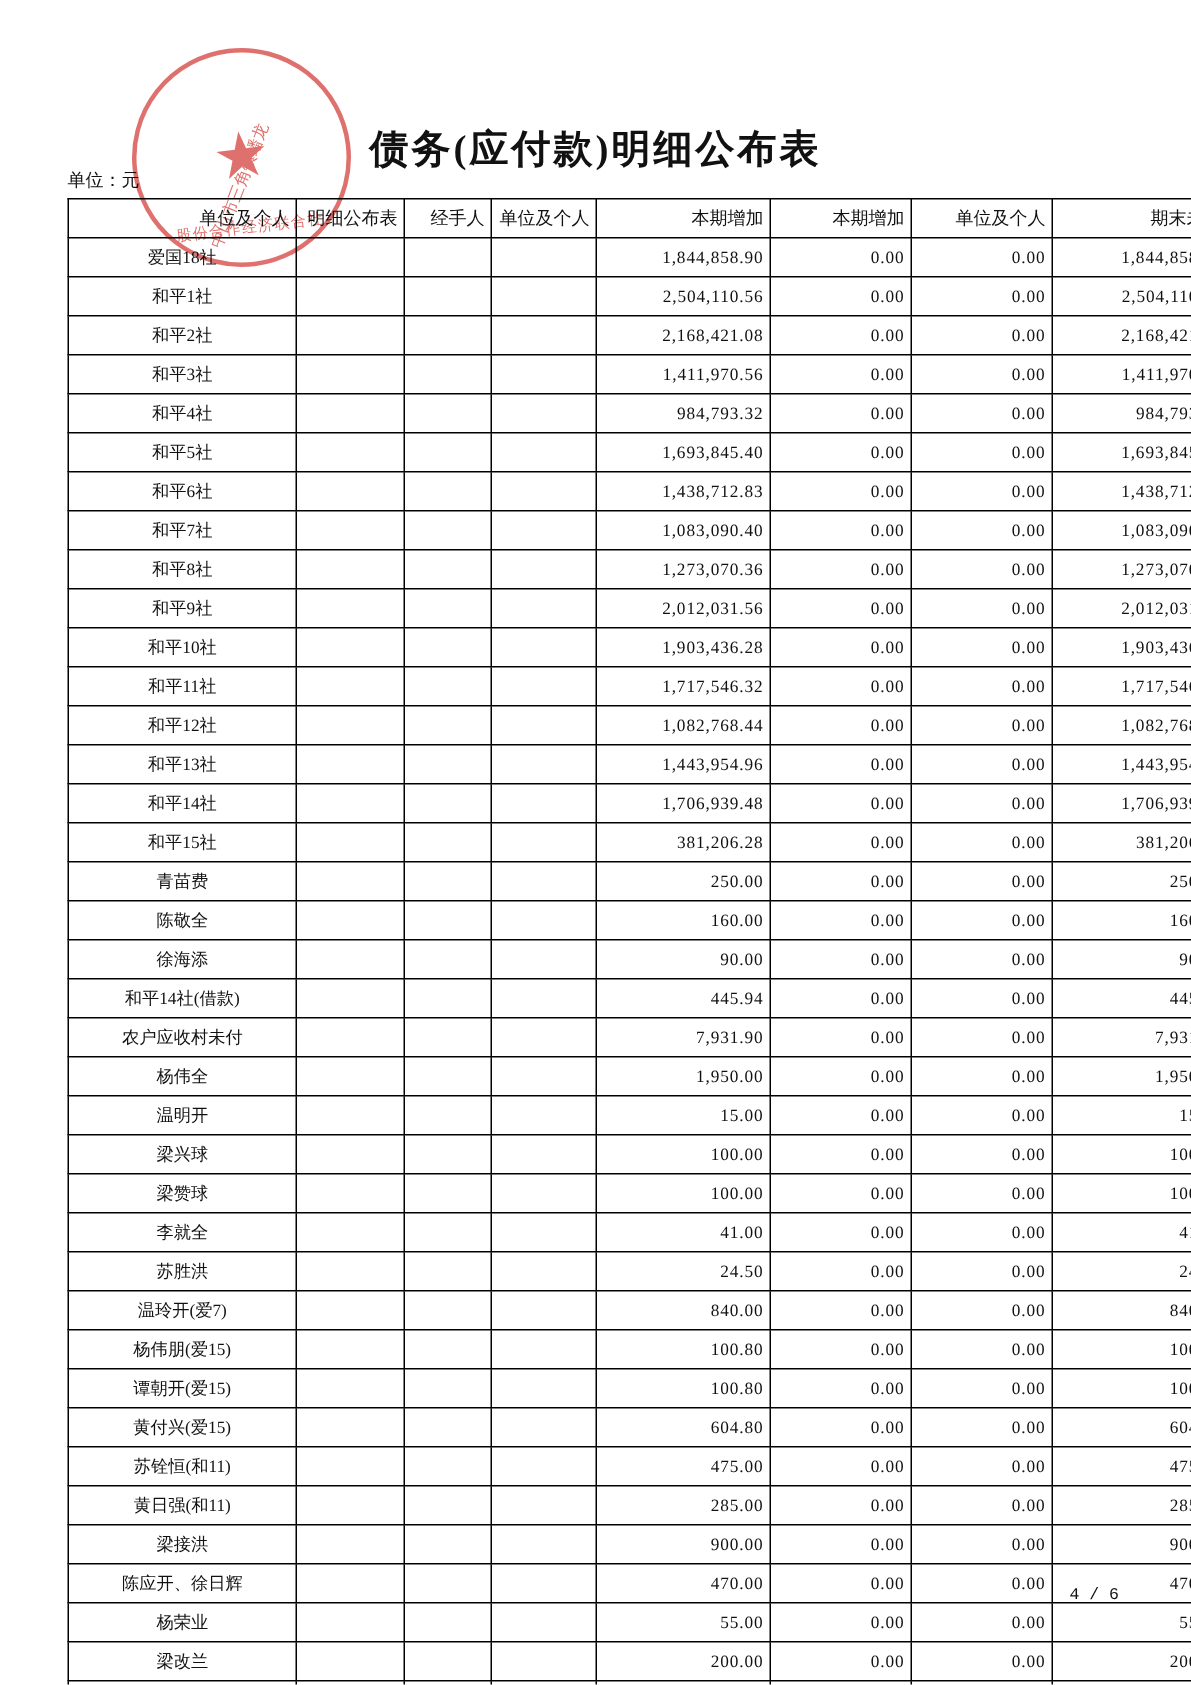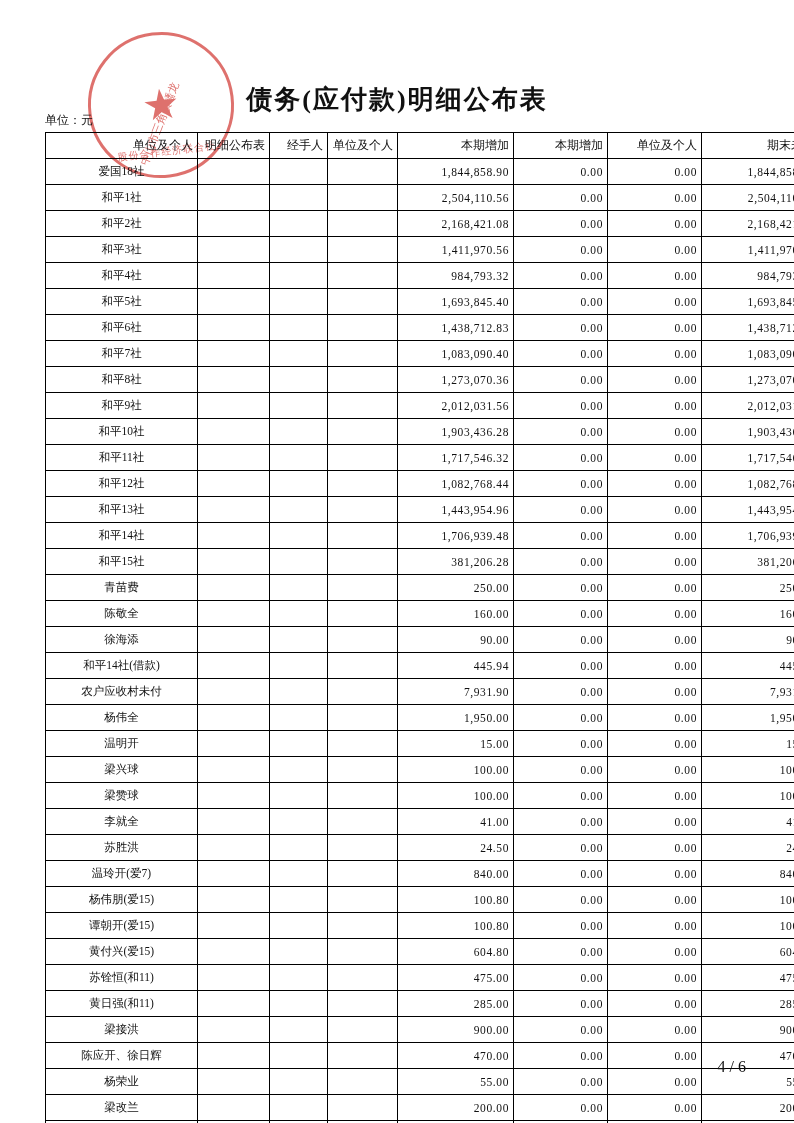--- a/index.html
+++ b/index.html
@@ -155,22 +155,22 @@
   col.c-date { width: 70px; }
   col.c-open { width: 116px; }
   col.c-add { width: 94px; }
   col.c-paid { width: 94px; }
   col.c-close { width: 118px; }
 
   .page-no {
     position: absolute;
     right: 48px;
     top: 1058px;
-    font-size: 16px;
-    font-family: Liberation Serif, serif;
+    font-size: 11px;
+    font-family: Liberation Mono, monospace;
   }
 </style>
 </head>
 <body>
 
 <div class="page">
 
   <div class="seal">
     <div class="seal-top-text">
       <span style="transform: rotate(-62deg) translate(-62px,-2px);">中山市三角镇蟠龙</span>

